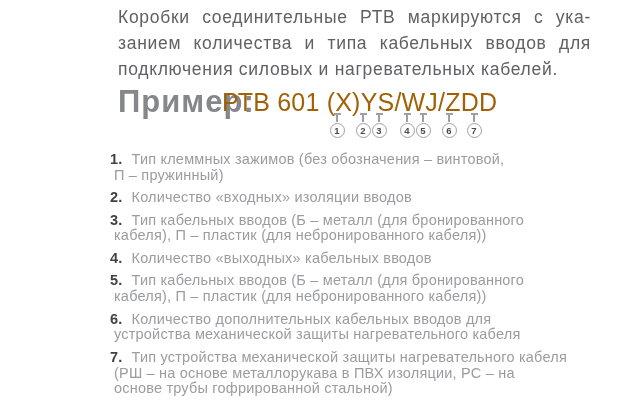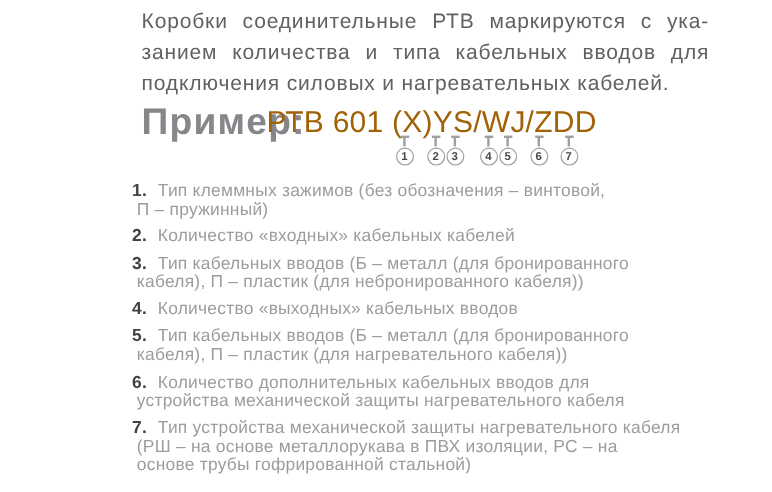--- a/index.html
+++ b/index.html
@@ -169,32 +169,32 @@
     <span class="tick-stem"></span>
     <span class="marker-circle">7</span>
   </div>
 
   <ol class="legend">
     <li class="gap-lg">
       <span class="li-num">1.</span><span class="li-text">Тип клеммных зажимов (без обозначения – винтовой,
 П – пружинный)</span>
     </li>
     <li>
-      <span class="li-num">2.</span><span class="li-text">Количество «входных» кабельных кабелей</span>
+      <span class="li-num">2.</span><span class="li-text">Количество «входных» изоляции вводов</span>
     </li>
     <li>
       <span class="li-num">3.</span><span class="li-text">Тип кабельных вводов (Б – металл (для бронированного
 кабеля), П – пластик (для небронированного кабеля))</span>
     </li>
     <li>
       <span class="li-num">4.</span><span class="li-text">Количество «выходных» кабельных вводов</span>
     </li>
     <li>
       <span class="li-num">5.</span><span class="li-text">Тип кабельных вводов (Б – металл (для бронированного
-кабеля), П – пластик (для нагревательного кабеля))</span>
+кабеля), П – пластик (для небронированного кабеля))</span>
     </li>
     <li>
       <span class="li-num">6.</span><span class="li-text">Количество дополнительных кабельных вводов для
 устройства механической защиты нагревательного кабеля</span>
     </li>
     <li>
       <span class="li-num">7.</span><span class="li-text">Тип устройства механической защиты нагревательного кабеля
 (РШ – на основе металлорукава в ПВХ изоляции, РС – на
 основе трубы гофрированной стальной)</span>
     </li>

